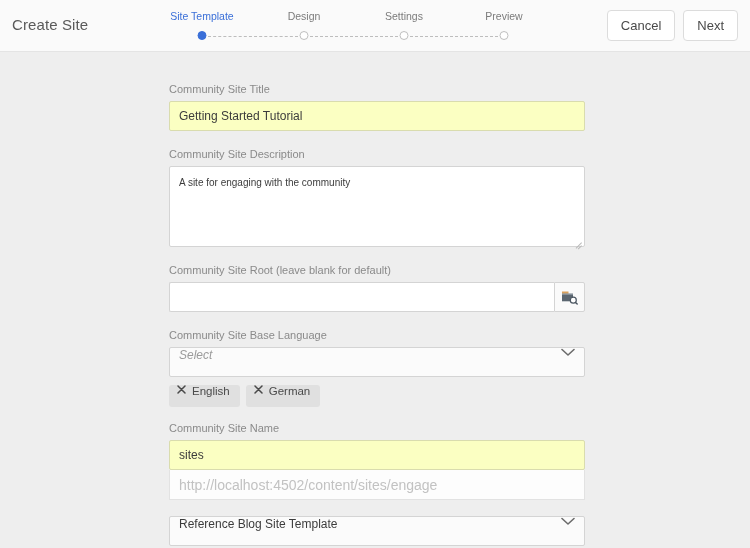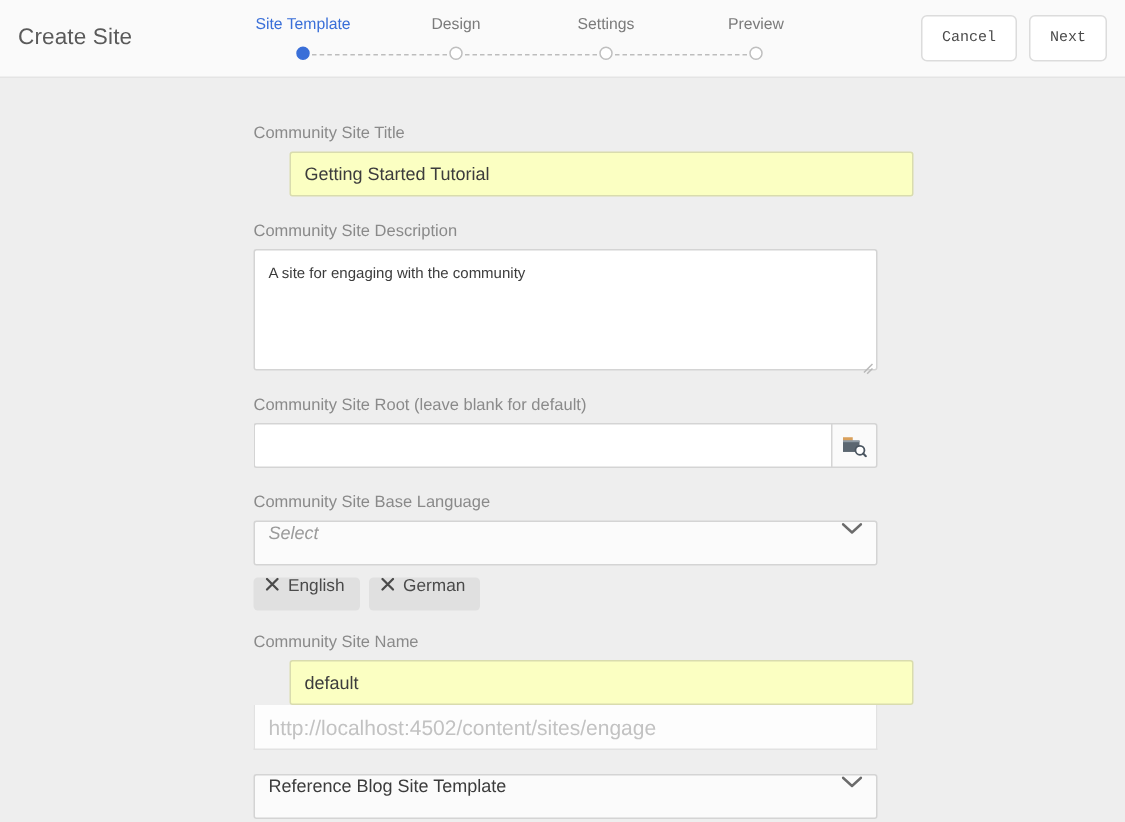--- a/index.html
+++ b/index.html
@@ -89,22 +89,22 @@
     top: 10px;
     display: flex;
     gap: 8px;
   }
   .btn {
     background: #ffffff;
     border: 1px solid #dcdcdc;
     border-radius: 4px;
     height: 31px;
     padding: 0 13px;
-    font-family: Liberation Mono, monospace;
-    font-size: 10px;
+    font-family: Liberation Sans, sans-serif;
+    font-size: 13px;
     color: #4a4a4a;
     cursor: pointer;
     line-height: 29px;
   }
 
   
   .content {
     position: relative;
     width: 750px;
     height: 496px;
@@ -136,21 +136,20 @@
     font-family: "Liberation Sans", sans-serif;
     font-size: 12px;
     color: #3c3c3c;
     padding: 0 9px;
     display: flex;
     align-items: center;
   }
   .input.autofill {
     background: #fbffc2;
     border-color: #d9dcae;
-    margin-left: 24px;
   }
   .textarea {
     width: 416px;
     height: 81px;
     border: 1px solid #d4d4d4;
     border-radius: 2px;
     background: #ffffff;
     font-size: 10px;
     color: #3c3c3c;
     padding: 8px 9px;
@@ -341,21 +340,21 @@
           </span>
           <span>German</span>
         </div>
       </div>
     </div>
 
     <div class="gap-m"></div>
 
     <div class="field">
       <div class="label">Community Site Name</div>
-      <div class="input autofill">default</div>
+      <div class="input autofill">sites</div>
       <div class="readonly-url">http://localhost:4502/content/sites/engage</div>
     </div>
 
     <div class="gap-s"></div>
 
     <div class="field">
       <div class="select">
         <span class="value">Reference Blog Site Template</span>
         <span>
           <svg width="14" height="9" viewBox="0 0 14 9">

